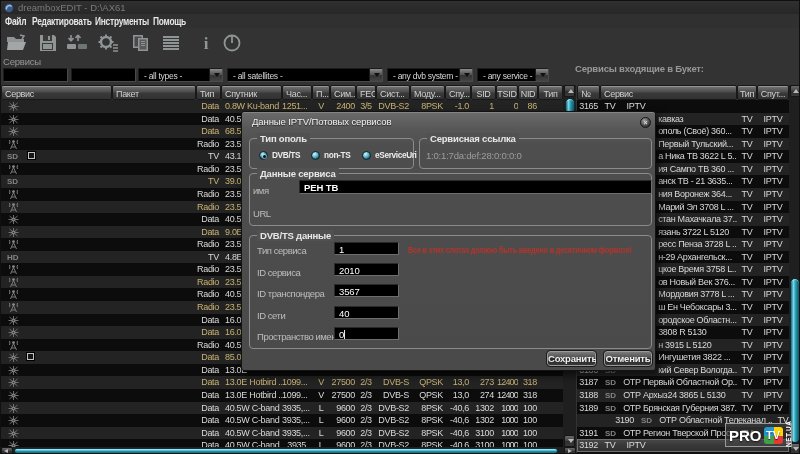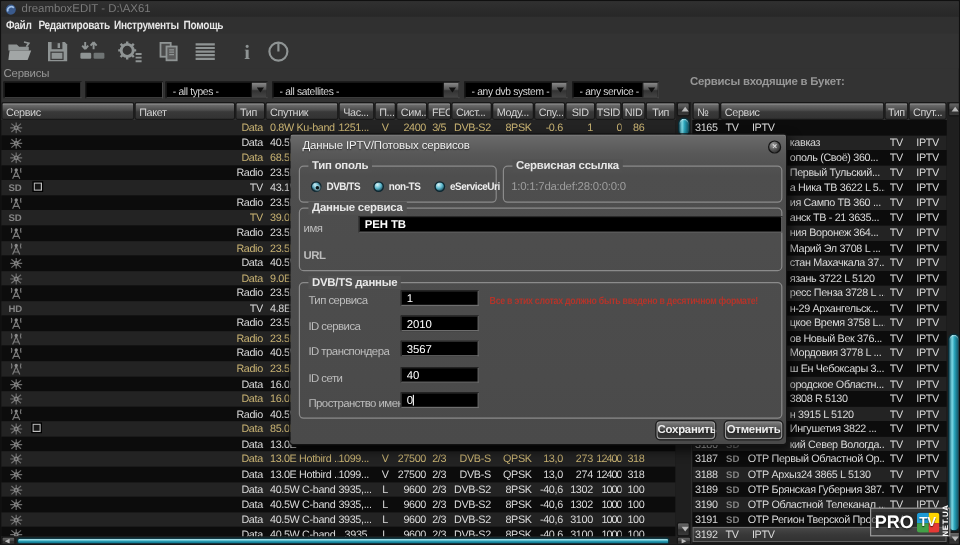--- a/index.html
+++ b/index.html
@@ -223,21 +223,21 @@
             </svg></span></div>
         <div class="cell l" style="width: 84px;"></div>
         <div class="cell r" style="width: 25px;">Data</div>
         <div class="cell l" style="width: 61px;">0.8W Ku-band ...</div>
         <div class="cell r" style="width: 30px; padding-right: 6px;">1251...</div>
         <div class="cell c" style="width: 18px;">V</div>
         <div class="cell r" style="width: 26px; padding-right: 1px;">2400</div>
         <div class="cell c" style="width: 20px;">3/5</div>
         <div class="cell r" style="width: 34px; padding-right: 1px;">DVB-S2</div>
         <div class="cell r" style="width: 35px;">8PSK</div>
-        <div class="cell r" style="width: 26px;">-0.6</div>
+        <div class="cell r" style="width: 26px;">-1.0</div>
         <div class="cell r" style="width: 25px; padding-right: 2px;">1</div>
         <div class="cell r" style="width: 22px; padding-right: 0px; letter-spacing: -0.8px;">0</div>
         <div class="cell r" style="width: 20px; padding-right: 1px;">86</div>
         <div class="cell r" style="width: 25px;"></div>
       </div>
       <div class="lrow striped-b">
         <div class="cell l" style="width: 111px;"><span class="svcicon"><svg width="13" height="11" viewBox="0 0 13 11">
               <g stroke="#6f6f6f" stroke-width="1">
                 <path d="M6.5 1 v9 M2.5 2 l8 7 M10.5 2 l-8 7 M1.5 5.5 h10"></path>
               </g>
@@ -983,21 +983,21 @@
         <div class="cell c" style="width: 20px;">TV</div>
         <div class="cell c" style="width: 32px;">IPTV</div>
       </div>
       <div class="rrow striped-b">
         <div class="cell r" style="width: 23px;">3189</div>
         <div class="cell l" style="width: 137px; padding-left: 0px;"><span class="badge" style="margin-left: 5px;">SD</span><span style="margin-left: 7px;">ОТР Брянская Губерния 387...</span></div>
         <div class="cell c" style="width: 20px;">TV</div>
         <div class="cell c" style="width: 32px;">IPTV</div>
       </div>
       <div class="rrow striped-a">
-        <div class="cell r" style="width: 23px;">3190</div>
+        <div class="cell r" style="width: 23px; margin-left: 36px;">3190</div>
         <div class="cell l" style="width: 137px; padding-left: 0px;"><span class="badge" style="margin-left: 5px;">SD</span><span style="margin-left: 7px;">ОТР Областной Телеканал ...</span></div>
         <div class="cell c" style="width: 20px;">TV</div>
         <div class="cell c" style="width: 32px;">IPTV</div>
       </div>
       <div class="rrow striped-b">
         <div class="cell r" style="width: 23px;">3191</div>
         <div class="cell l" style="width: 137px; padding-left: 0px;"><span class="badge" style="margin-left: 5px;">SD</span><span style="margin-left: 7px;">ОТР Регион Тверской Прос...</span></div>
         <div class="cell c" style="width: 20px;">TV</div>
         <div class="cell c" style="width: 32px;">IPTV</div>
       </div>
@@ -1030,21 +1030,21 @@
 
     <div class="group" style="left:177px; top:26px; width:233px; height:31px;">
       <span class="group-label">Сервисная ссылка</span>
       <span class="link-val" style="left:6px; top:11px;">1:0:1:7da:def:28:0:0:0:0</span>
     </div>
 
     <div class="group" style="left:7px; top:61px; width:403px; height:53px;">
       <span class="group-label">Данные сервиса</span>
       <span class="dlg-label" style="left:3px; top:11px;">имя</span>
       <div class="dlg-input" style="left:49px; top:6px; width:353px; height:14px; font-weight:bold;">РЕН ТВ</div>
-      <span class="dlg-label" style="left:3px; top:34px;font-weight:bold;">URL</span>
+      <span class="dlg-label" style="left:3px; top:34px;">URL</span>
     </div>
 
     <div class="group" style="left:7px; top:123px; width:403px; height:114px;">
       <span class="group-label">DVB/TS данные</span>
       <span class="dlg-label" style="left:7px; top:9px;">Тип сервиса</span>
       <div class="dlg-input" style="left:84px; top:6px; width:65px; height:13px;">1</div>
       <span class="dlg-note" style="left:158px; top:9px;">Все в этих слотах должно быть введено в десятичном формате!</span>
       <span class="dlg-label" style="left:7px; top:31px;">ID сервиса</span>
       <div class="dlg-input" style="left:84px; top:27px; width:65px; height:13px;">2010</div>
       <span class="dlg-label" style="left:7px; top:52px;">ID транспондера</span>

